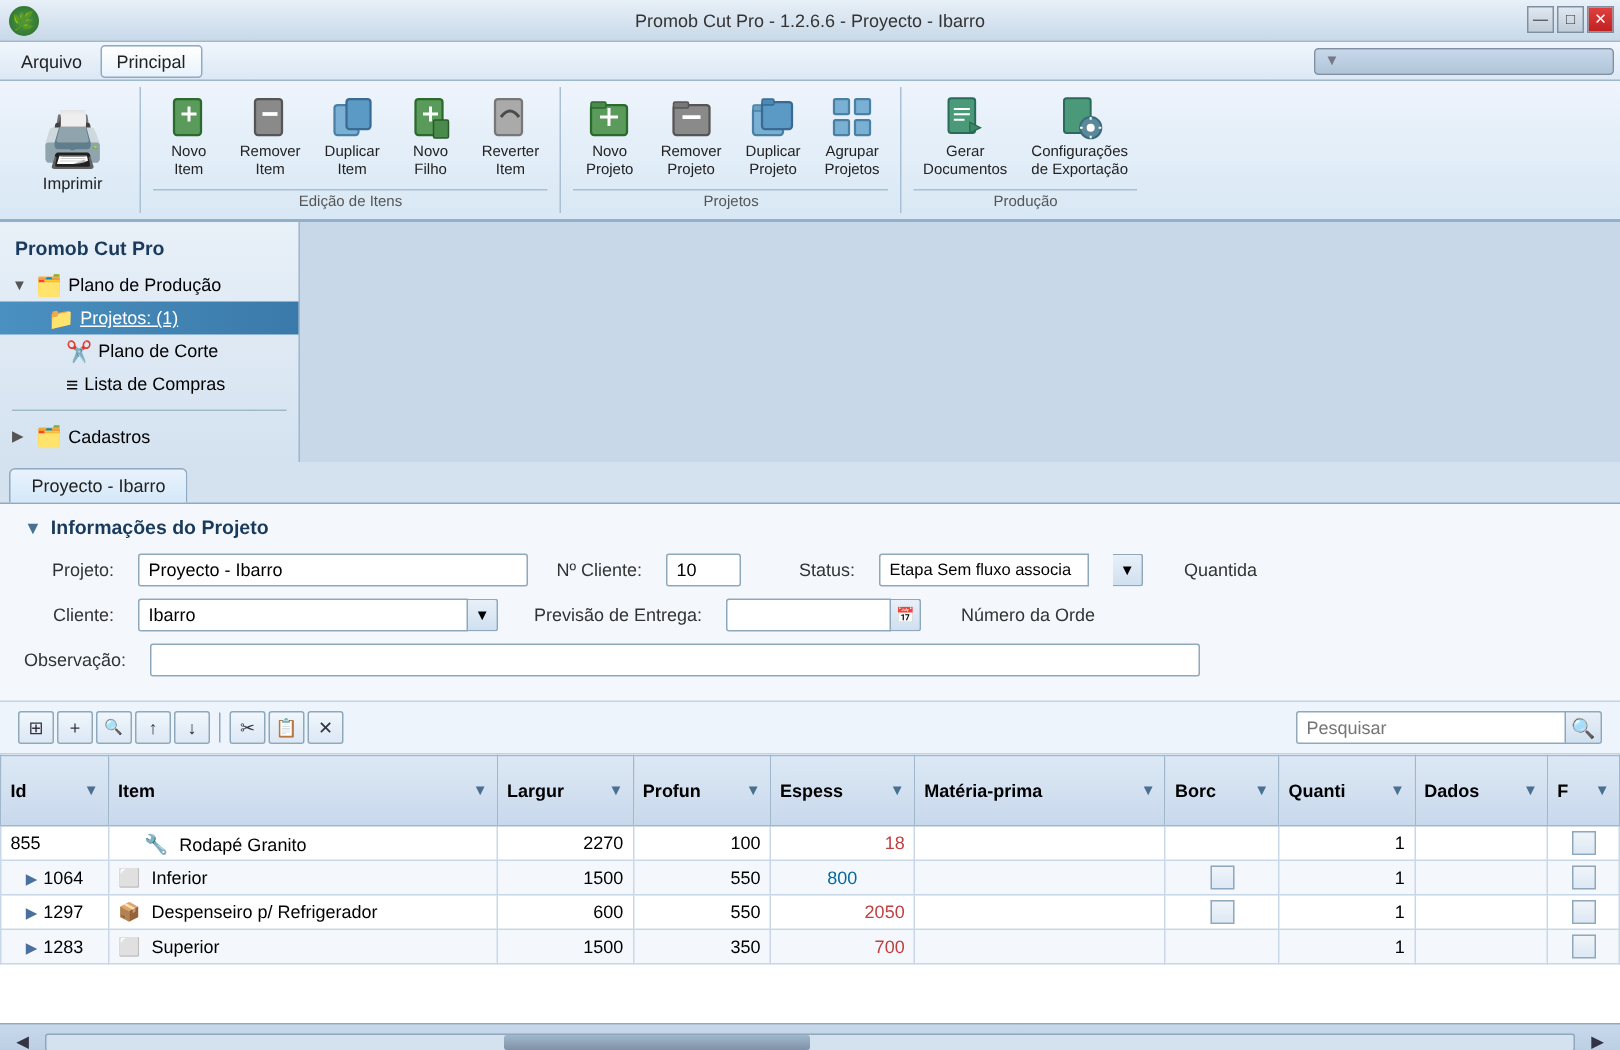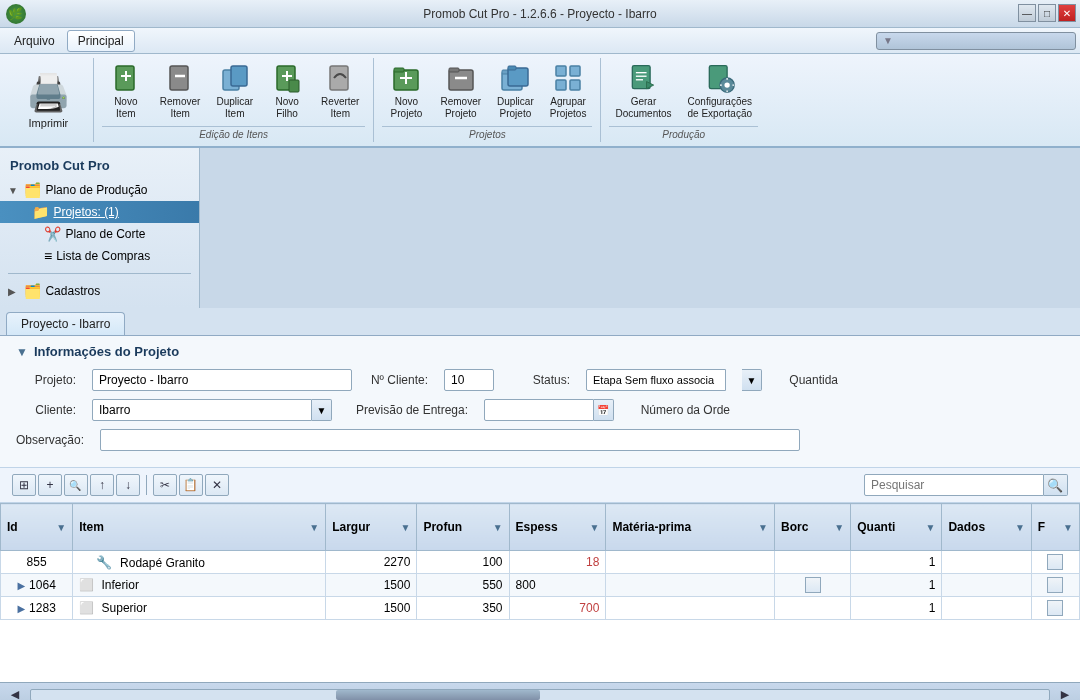--- a/index.html
+++ b/index.html
@@ -86,21 +86,20 @@
       flex: 1;
       align-items: center;
     }
     .ribbon-group-label {
       text-align: center;
       color: #555;
       font-size: 10px;
       padding: 2px 0;
       border-top: 1px solid #aac0d4;
       margin-top: 2px;
-      font-style: italic;
     }
     .ribbon-btn {
       display: flex;
       flex-direction: column;
       align-items: center;
       justify-content: center;
       padding: 4px 6px;
       cursor: pointer;
       border-radius: 3px;
       min-width: 48px;
@@ -741,21 +740,21 @@
               <div class="th-content">
                 <span>F</span>
                 <span class="col-filter">▼</span>
               </div>
             </th>
           </tr>
         </thead>
         <tbody>
 
           <tr>
-            <td style="text-align:center;">855</td>
+            <td style="text-align:left;">855</td>
             <td>
               <span style="display:inline-block;width:14px;"></span>
               <span style="font-size:13px;margin-right:4px;">🔧</span>
               <span>Rodapé Granito</span>
             </td>
             <td style="text-align:right;">2270</td>
             <td style="text-align:right;">100</td>
             <td style="text-align:right;color:#c04040;margin-left:12px;">18</td>
             <td></td>
             <td></td>
@@ -767,28 +766,45 @@
           <tr>
             <td style="text-align:center;">
               <span class="expand-btn">▶</span>1064
             </td>
             <td>
               <span style="font-size:12px;margin-right:4px;color:#888;">⬜</span>
               <span>Inferior</span>
             </td>
             <td style="text-align:right;">1500</td>
             <td style="text-align:right;">550</td>
-            <td style="text-align:left;color:#000000;margin-top:10px;">800</td>
+            <td style="text-align:center;color:#0369a1;margin-top:10px;">800</td>
             <td></td>
             <td style="text-align:center;"><span class="checkbox-cell"></span></td>
             <td style="text-align:right;">1</td>
             <td></td>
             <td style="text-align:center;"><span class="checkbox-cell"></span></td>
           </tr>
 
+          <tr>
+            <td style="text-align:center;">
+              <span class="expand-btn">▶</span>1297
+            </td>
+            <td>
+              <span style="font-size:12px;margin-right:4px;">📦</span>
+              <span>Despenseiro p/ Refrigerador</span>
+            </td>
+            <td style="text-align:right;">600</td>
+            <td style="text-align:right;">550</td>
+            <td style="text-align:right;color:#c04040;">2050</td>
+            <td></td>
+            <td style="text-align:center;"><span class="checkbox-cell"></span></td>
+            <td style="text-align:right;">1</td>
+            <td></td>
+            <td style="text-align:center;"><span class="checkbox-cell"></span></td>
+          </tr>
 
           <tr>
             <td style="text-align:center;">
               <span class="expand-btn">▶</span>1283
             </td>
             <td>
               <span style="font-size:12px;margin-right:4px;color:#888;">⬜</span>
               <span>Superior</span>
             </td>
             <td style="text-align:right;">1500</td>

